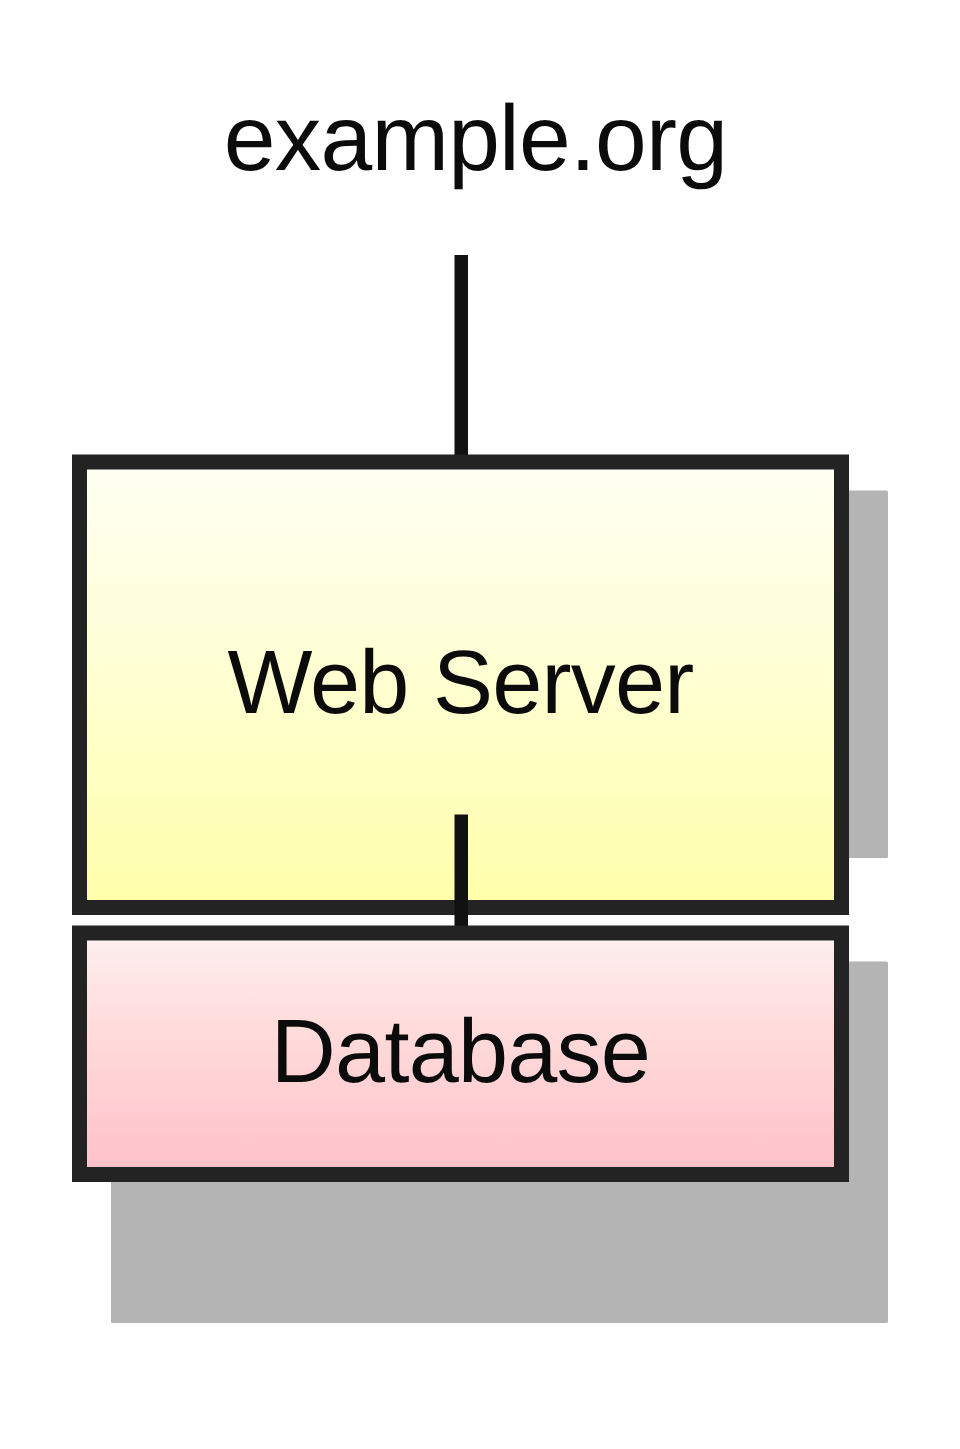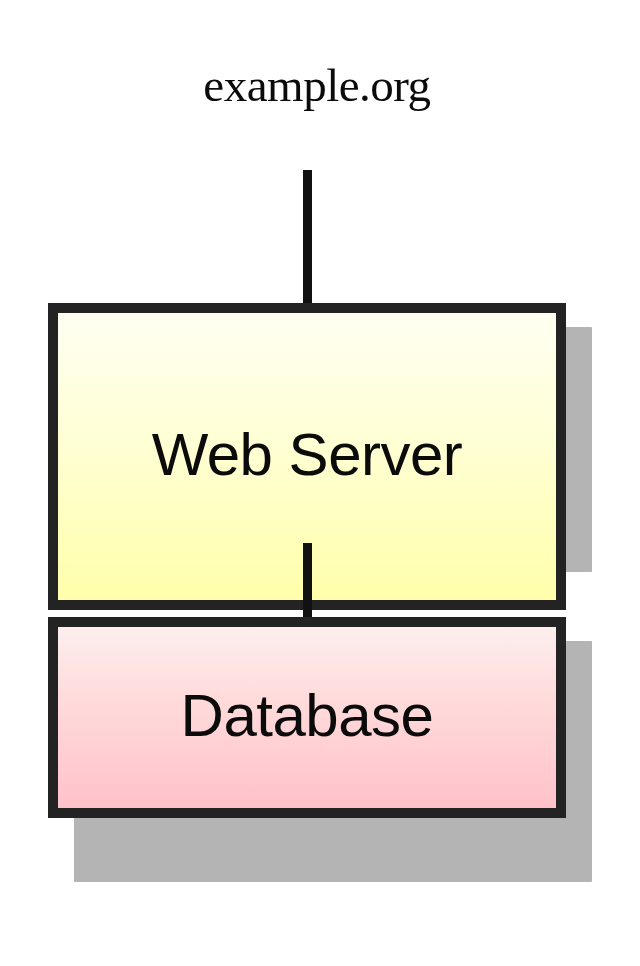--- a/index.html
+++ b/index.html
@@ -19,22 +19,22 @@
     overflow: hidden;
   }
 
   
   .diagram-title {
     position: absolute;
     left: 0;
     top: 62px;
     width: 634px;
     text-align: center;
-    font-family: Liberation Serif, serif;
-    font-size: 47px;
+    font-family: Liberation Sans, sans-serif;
+    font-size: 62px;
     font-weight: 400;
     line-height: 1;
     color: #0b0b0b;
     letter-spacing: -0.5px;
     white-space: nowrap;
   }
 
   
   .connector {
     position: absolute;
@@ -97,21 +97,21 @@
   #shadow-database {
     left: 74px;
     top: 641px;
     width: 518px;
     height: 241px;
   }
   #node-database {
     left: 48px;
     top: 617px;
     width: 518px;
-    height: 201px;
+    height: 171px;
     background: linear-gradient(to bottom, #fdeeee 0%, #ffdcdc 38%, #ffc2ca 100%);
   }
 </style>
 </head>
 <body>
 
 <div id="canvas">
 
   <div class="diagram-title">example.org</div>
 

